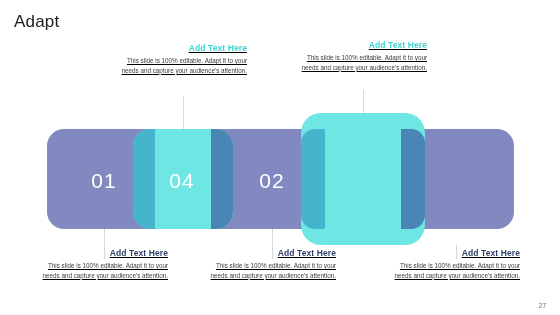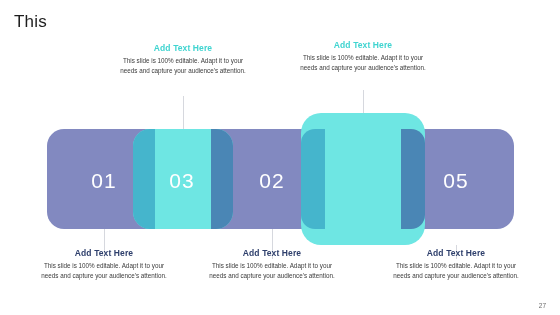--- a/index.html
+++ b/index.html
@@ -117,21 +117,22 @@
     font-weight: 300;
     letter-spacing: 1px;
     text-align: center;
     width: 60px;
   }
 
   
   .callout {
     position: absolute;
     width: 128px;
-    text-align: center;
+    text-align: right;
+    text-decoration: underline;
   }
   .callout-heading {
     font-size: 8.5px;
     font-weight: bold;
     margin: 0 0 3px 0;
     letter-spacing: 0.1px;
   }
   .callout-heading.cyan  { color: #3fd4d0; }
   .callout-heading.navy  { color: #2d3e6b; }
   .callout-body {
@@ -148,44 +149,43 @@
     bottom: 6px;
     font-size: 6.5px;
     color: #6b6b6b;
   }
 </style>
 </head>
 <body>
 
 <div class="slide">
 
-  <div class="slide-title">This</div>
+  <div class="slide-title">Adapt</div>
 
   <div class="venn-stage">
 
     <div class="connector" style="left:183px; top:84px; height:33px;"></div>
     <div class="connector" style="left:363px; top:78px; height:23px;"></div>
     <div class="connector" style="left:104px; top:217px; height:30px;"></div>
     <div class="connector" style="left:272px; top:217px; height:30px;"></div>
     <div class="connector" style="left:456px; top:233px; height:14px;"></div>
 
     <div class="band-purple"></div>
 
     <div class="block-cyan small"></div>
     <div class="block-cyan large"></div>
 
     <div class="overlap teal  ov-2-left"></div>
     <div class="overlap steel ov-2-right"></div>
     <div class="overlap teal  ov-4-left"></div>
     <div class="overlap steel ov-4-right"></div>
 
     <div class="venn-number" style="left:74px;  top:157px;">01</div>
-    <div class="venn-number" style="left:152px; top:157px;">03</div>
+    <div class="venn-number" style="left:152px; top:157px;">04</div>
     <div class="venn-number" style="left:242px; top:157px;">02</div>
-    <div class="venn-number" style="left:426px; top:157px;">05</div>
   </div>
 
   <div class="callout" style="left:119px; top:43px;">
     <p class="callout-heading cyan">Add Text Here</p>
     <p class="callout-body">This slide is 100% editable. Adapt it to your needs and capture your audience's attention.</p>
   </div>
 
   <div class="callout" style="left:299px; top:40px;">
     <p class="callout-heading cyan">Add Text Here</p>
     <p class="callout-body">This slide is 100% editable. Adapt it to your needs and capture your audience's attention.</p>

